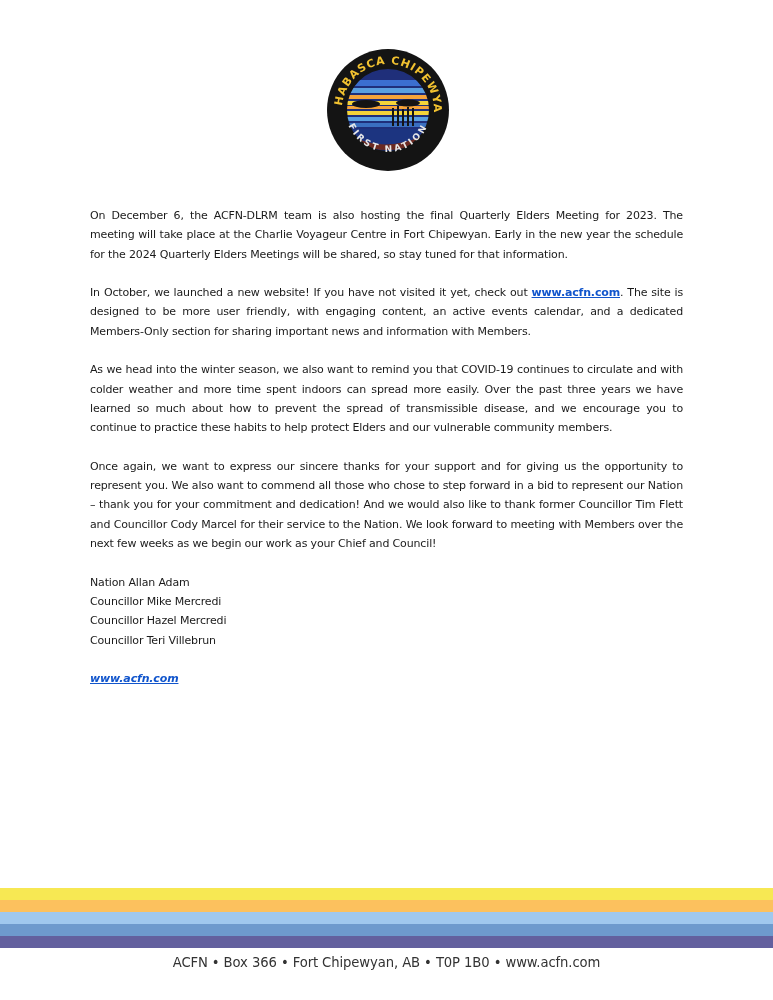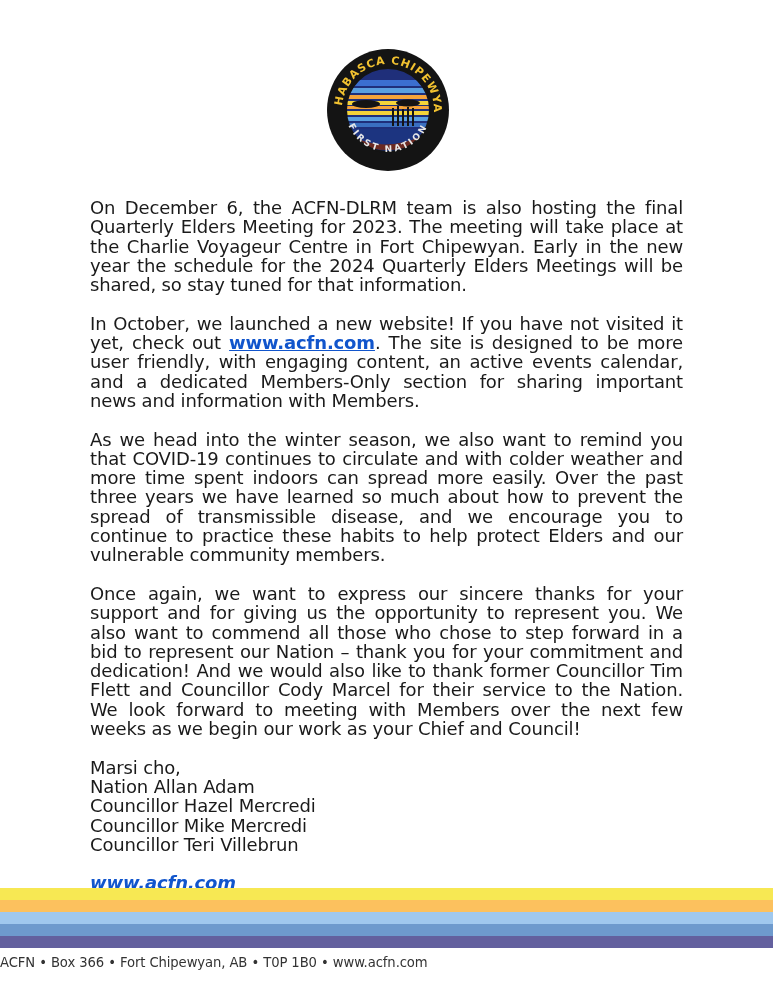--- a/index.html
+++ b/index.html
@@ -1,29 +1,29 @@
 <!DOCTYPE html>
 <html><head>
 <meta charset="utf-8">
 <style>
   html, body { margin: 0; padding: 0; background: #ffffff; }
   body { width: 773px; height: 1000px; position: relative; overflow: hidden;
          font-family: "DejaVu Sans", sans-serif; color: #1a1a1a; }
   .logo-wrap { position: absolute; left: 326px; top: 48px; width: 124px; height: 124px; }
-  .content { position: absolute; left: 90px; top: 198px; width: 593px;
-             font-size: 18px; line-height: 19.3px; letter-spacing: -0.15px; }
+  .content { position: absolute; left: 90px; top: 206px; width: 593px;
+             font-size: 11px; line-height: 19.3px; letter-spacing: -0.15px; }
   .content p { margin: 0 0 19.3px 0; text-align: justify; }
   .content a { color: #1155cc; text-decoration: underline; font-weight: bold; }
   .sig { margin: 0 0 19.3px 0; }
   .sig div { line-height: 19.3px; }
   .cta { font-weight: bold; font-style: italic; margin: 0 0 19.3px 0; }
   .cta a { color: #1155cc; }
   .stripes { position: absolute; left: 0; top: 888px; width: 773px; }
   .stripe { height: 12px; width: 100%; }
-  .footer { position: absolute; left: 0; top: 955px; width: 773px; 
+  .footer { position: absolute; left: 0; top: 955px; width: 773px; text-align: center;
             font-family: "DejaVu Sans", sans-serif; font-size: 13.2px; color: #333; letter-spacing: -0.1px; }
 </style>
 </head>
 <body>
 
 <div class="logo-wrap">
   <svg width="124" height="124" viewBox="0 0 124 124">
     <defs>
       <clipPath id="inner">
           <circle cx="62" cy="62" r="42"></circle>
@@ -67,24 +67,23 @@
 <div class="content">
   <p>On December 6, the ACFN-DLRM team is also hosting the final Quarterly Elders Meeting for 2023. The meeting will take place at the Charlie Voyageur Centre in Fort Chipewyan. Early in the new year the schedule for the 2024 Quarterly Elders Meetings will be shared, so stay tuned for that information.</p>
 
   <p><span>In October, we launched a new website! If you have not visited it yet, check out </span><a href="#">www.acfn.com</a><span>. The site is designed to be more user friendly, with engaging content, an active events calendar, and a dedicated Members-Only section for sharing important news and information with Members.</span></p>
 
   <p>As we head into the winter season, we also want to remind you that COVID-19 continues to circulate and with colder weather and more time spent indoors can spread more easily. Over the past three years we have learned so much about how to prevent the spread of transmissible disease, and we encourage you to continue to practice these habits to help protect Elders and our vulnerable community members.</p>
 
   <p>Once again, we want to express our sincere thanks for your support and for giving us the opportunity to represent you. We also want to commend all those who chose to step forward in a bid to represent our Nation – thank you for your commitment and dedication! And we would also like to thank former Councillor Tim Flett and Councillor Cody Marcel for their service to the Nation. We look forward to meeting with Members over the next few weeks as we begin our work as your Chief and Council!</p>
 
   <div class="sig">
-    <div>Marsi cho,</div>
     <div>Nation Allan Adam</div>
+    <div>Councillor Mike Mercredi</div>
     <div>Councillor Hazel Mercredi</div>
-    <div>Councillor Mike Mercredi</div>
     <div>Councillor Teri Villebrun</div>
   </div>
 
   <div class="cta">
     <a href="#">www.acfn.com</a>
   </div>
 
 </div>
 
 <div class="stripes">

